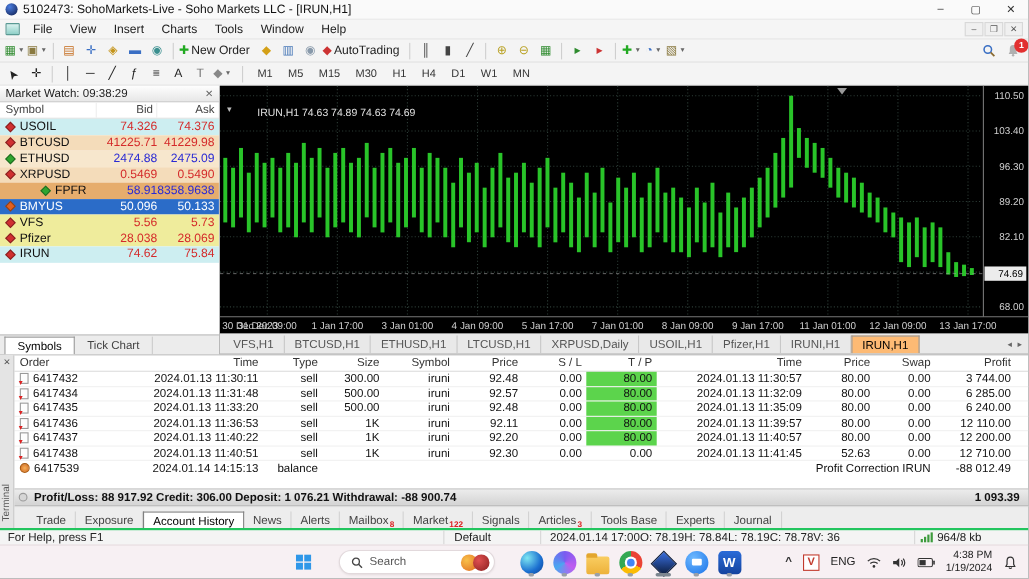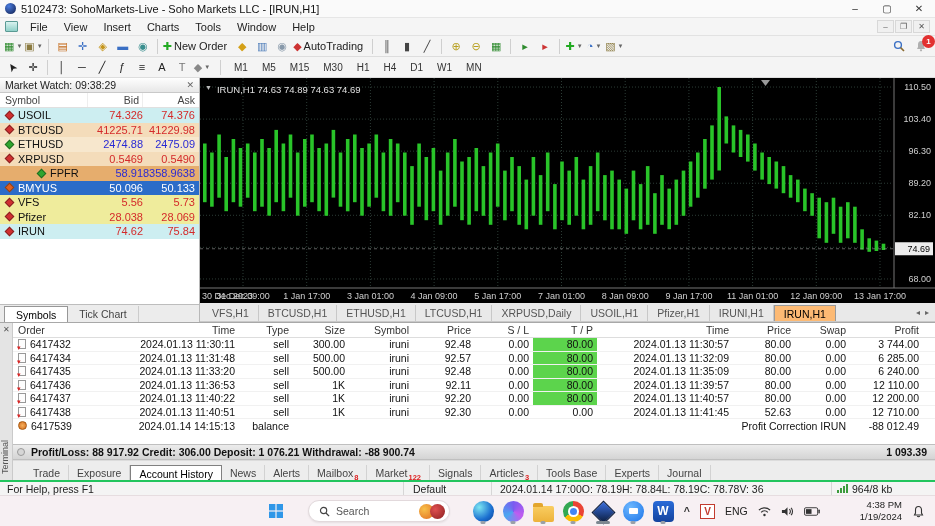--- a/index.html
+++ b/index.html
@@ -48,21 +48,21 @@
   .mw-fill{flex:1;background:#fff;}
   .mw-tabs{height:18px;background:#ececec;border-top:1px solid #bdbdbd;display:flex;align-items:flex-end;padding-left:4px;font-size:10.5px;}
   .mw-tab{height:16px;padding:2px 11px;color:#444;border-right:1px solid #ccc;}
   .mw-tab.active{background:#fff;border:1px solid #979797;border-bottom:none;color:#000;}
   
   .chart-col{flex:1;display:flex;flex-direction:column;min-width:0;}
   .chart-area{height:225px;background:#000;position:relative;}
   .chart-area svg{position:absolute;inset:0;}
   .grid{stroke:#2c3c36;stroke-width:1;stroke-dasharray:1 2;}
   .axis{fill:#cfcfcf;font-size:9px;font-family:"Liberation Sans",sans-serif;}
-  .chart-info{position:absolute;top:6px;left:5px;display:flex;align-items:flex-start;gap:5px;color:#e0e0e0;font-size:9.5px;}
+  .chart-info{position:absolute;top:19px;left:5px;display:flex;align-items:flex-start;gap:22px;color:#e0e0e0;font-size:9.5px;}
   .chart-info .tri{color:#bbb;font-size:7px;}
   .chart-tabs{height:19px;background:#e9e9e9;border-bottom:1px solid #c9c9c9;display:flex;align-items:flex-end;padding-left:3px;font-size:10.5px;}
   .chart-tab{height:16px;padding:2px 9px;color:#555;border-right:1px solid #c8c8c8;white-space:nowrap;}
   .chart-tab.active{background:#fdba74;border:1px solid #9a9a9a;border-bottom:none;color:#000;}
   .tab-scroll{margin-left:auto;display:flex;gap:5px;color:#666;font-size:8px;padding:0 6px 4px 0;}
   
   .terminal{height:158px;display:flex;background:#fff;border-top:1px solid #a8a8a8;}
   .t-strip{width:13px;background:#e4e4e4;border-right:1px solid #cacaca;position:relative;flex:none;}
   .t-strip .x{position:absolute;top:2px;left:3px;font-size:8px;color:#555;}
   .t-strip .lbl{position:absolute;bottom:6px;left:0;width:13px;writing-mode:vertical-rl;transform:rotate(180deg);font-size:9px;color:#555;text-align:center;}
@@ -114,21 +114,21 @@
   .app-chrome{border-radius:50%;background:conic-gradient(#ea4335 0 33%,#fbbc05 33% 66%,#34a853 66% 100%);position:relative;}
   .app-chrome::before{content:"";position:absolute;inset:5px;background:#fff;border-radius:50%;}
   .app-chrome::after{content:"";position:absolute;inset:7px;background:#4285f4;border-radius:50%;}
   .app-metatrader{width:17px;height:17px;transform:rotate(45deg);background:linear-gradient(135deg,#3a6fe0,#0a1a38);border:1px solid #0a1a38;margin-top:2px;}
   .app-zoom{border-radius:50%;background:radial-gradient(circle at 35% 30%,#6db8ff,#1a73e8);display:flex;align-items:center;justify-content:center;}
   .app-zoom::after{content:"";width:9px;height:6px;background:#fff;border-radius:1px;}
   .app-word{border-radius:4px;background:linear-gradient(#2a6bd8,#14439e);display:flex;align-items:center;justify-content:center;color:#fff;font-weight:bold;font-size:12px;}
   .tray{margin-left:auto;display:flex;align-items:center;gap:10px;padding-right:10px;font-size:10.5px;color:#222;}
   .tray-chevron{font-weight:bold;color:#333;}
   .tray-v{width:15px;height:15px;border:1.5px solid #c23b2e;color:#c23b2e;font-weight:bold;font-size:10px;display:flex;align-items:center;justify-content:center;background:#fff;}
-  .clock{text-align:right;font-size:9.5px;line-height:1.25;color:#222;margin-left:30px;}
+  .clock{text-align:right;font-size:9.5px;line-height:1.25;color:#222;}
   svg.ticon{display:block;}
 </style>
 </head>
 <body>
 
 <div class="screen">
 
   <div class="titlebar">
     <span class="app-logo"></span>
     <span>5102473: SohoMarkets-Live - Soho Markets LLC - [IRUN,H1]</span>

